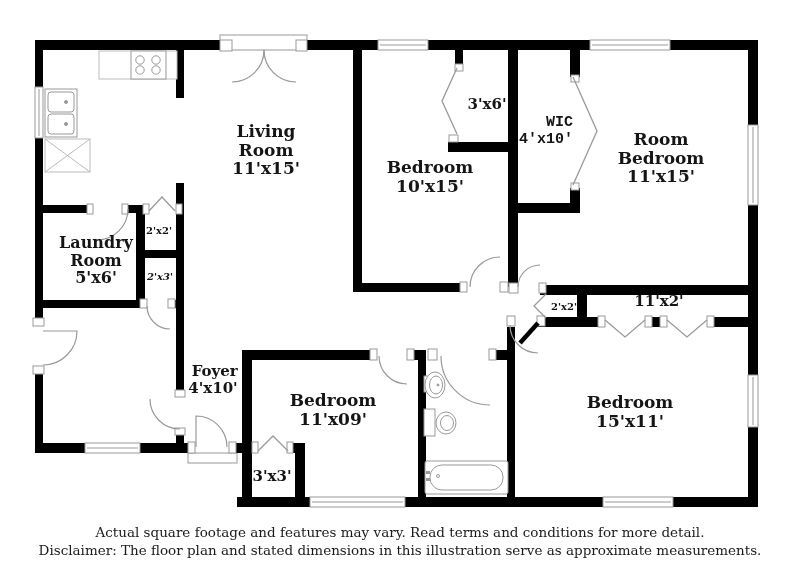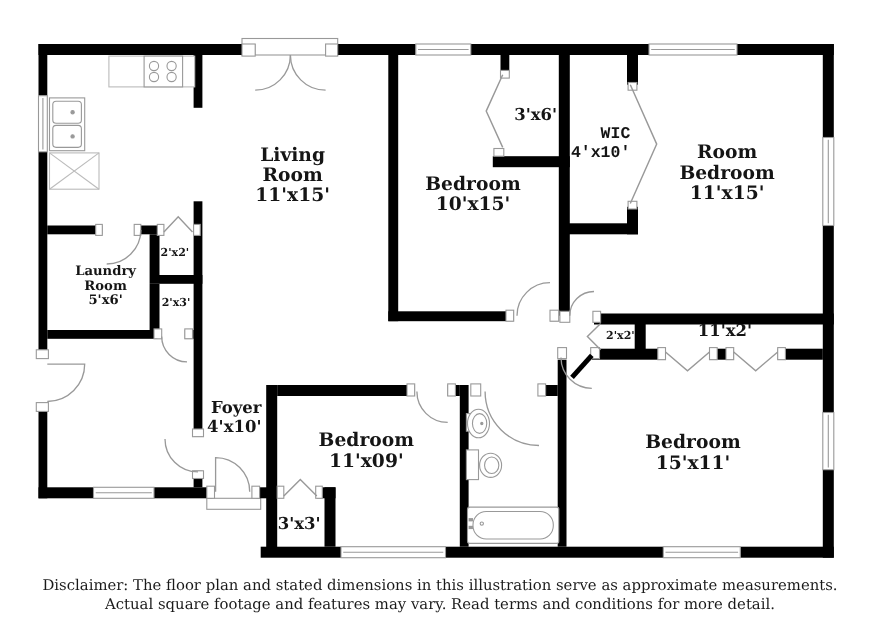--- a/index.html
+++ b/index.html
@@ -4,21 +4,21 @@
 <style>
   html,body{margin:0;padding:0;background:#ffffff;}
   .screen{position:relative;width:800px;height:582px;background:#ffffff;overflow:hidden;
           font-family:"DejaVu Serif","Liberation Serif",serif;}
   .plan-svg{position:absolute;left:0;top:0;}
   .labels{position:absolute;left:0;top:0;width:800px;height:582px;pointer-events:none;}
   .room-label{position:absolute;transform:translate(-50%,-50%);text-align:center;
               font-weight:bold;color:#151515;line-height:1.1;white-space:nowrap;}
   .sz-lg{font-size:17px;}
   .sz-md{font-size:15px;text-align:right;}
-  .sz-sm{font-size:12px;}
+  .sz-sm{font-size:16px;}
   .sz-xs{font-size:15px;}
   .sz-xxs{font-size:10px;}
   .disclaimer{position:absolute;left:0;top:524px;width:800px;text-align:center;
               color:#1a1a1a;font-size:13.5px;line-height:1.32;font-weight:normal;}
 </style>
 </head>
 <body>
 
 <div class="screen">
 
@@ -231,21 +231,21 @@
         <rect x="425" y="461" width="83" height="33" rx="2"></rect>
         <rect x="430" y="465" width="73" height="25" rx="12"></rect>
         <rect x="426" y="471" width="4" height="3" fill="#999999" stroke="none"></rect>
         <rect x="426" y="478" width="4" height="3" fill="#999999" stroke="none"></rect>
         <circle cx="438" cy="476" r="1.5"></circle>
       </g>
     </g>
   </svg>
 
   <div class="labels">
-    <div class="room-label sz-lg" style="left:266px;top:160px;">
+    <div class="room-label sz-lg" style="left:266px;top:150px;">
       <div>Living</div>
       <div>Room</div>
       <div>11'x15'</div>
     </div>
     <div class="room-label sz-lg" style="left:430px;top:177px;">
       <div>Bedroom</div>
       <div>10'x15'</div>
     </div>
     <div class="room-label sz-md" style="left:487px;top:104px;">
       <div>3'x6'</div>
@@ -260,21 +260,21 @@
       <div>11'x15'</div>
     </div>
     <div class="room-label sz-sm" style="left:96px;top:260px;">
       <div>Laundry</div>
       <div>Room</div>
       <div>5'x6'</div>
     </div>
     <div class="room-label sz-xxs" style="left:159px;top:230px;">
       <div>2'x2'</div>
     </div>
-    <div class="room-label sz-xxs" style="left:160px;top:276px;">
+    <div class="room-label sz-xxs" style="left:160px;top:276px;font-style:italic;">
       <div>2'x3'</div>
     </div>
     <div class="room-label sz-md" style="left:213px;top:379px;">
       <div>Foyer</div>
       <div>4'x10'</div>
     </div>
     <div class="room-label sz-lg" style="left:333px;top:410px;">
       <div>Bedroom</div>
       <div>11'x09'</div>
     </div>
@@ -287,17 +287,17 @@
     <div class="room-label sz-xs" style="left:659px;top:301px;">
       <div>11'x2'</div>
     </div>
     <div class="room-label sz-lg" style="left:630px;top:412px;">
       <div>Bedroom</div>
       <div>15'x11'</div>
     </div>
   </div>
 
   <div class="disclaimer">
+    <div>Actual square footage and features may vary. Read terms and conditions for more detail.</div>
     <div>Disclaimer: The floor plan and stated dimensions in this illustration serve as approximate measurements.</div>
-    <div>Actual square footage and features may vary. Read terms and conditions for more detail.</div>
   </div>
 
 </div>
 
 </body></html>

